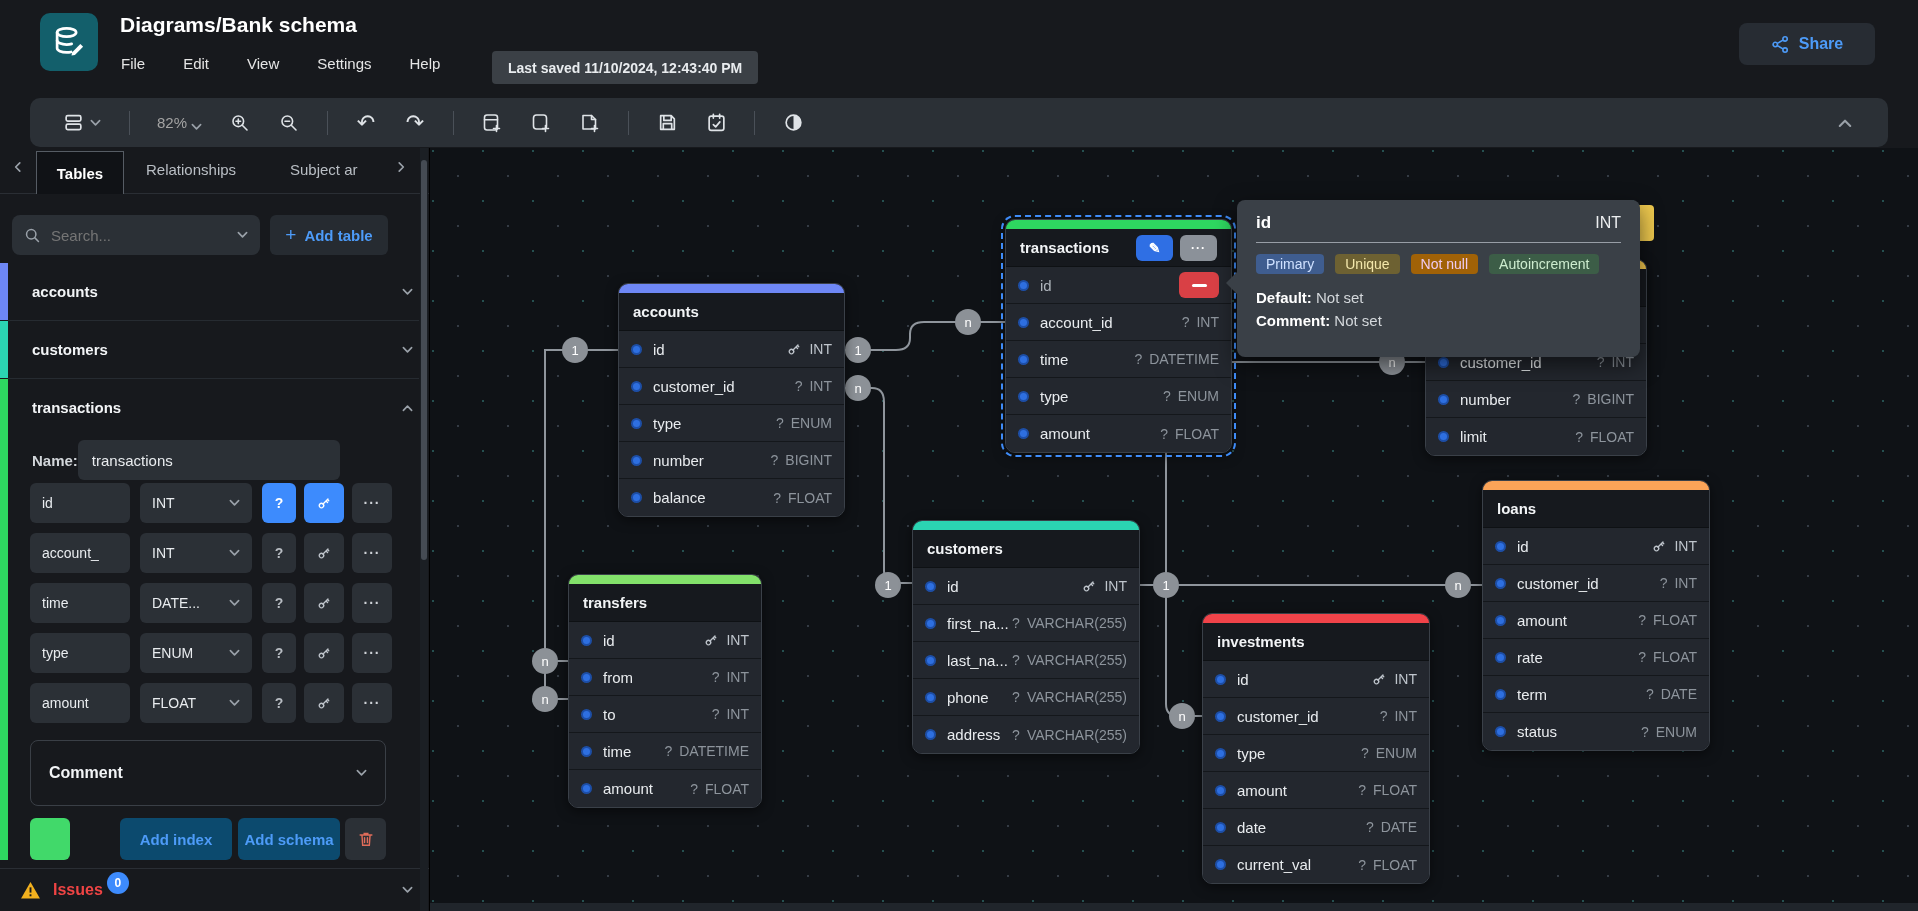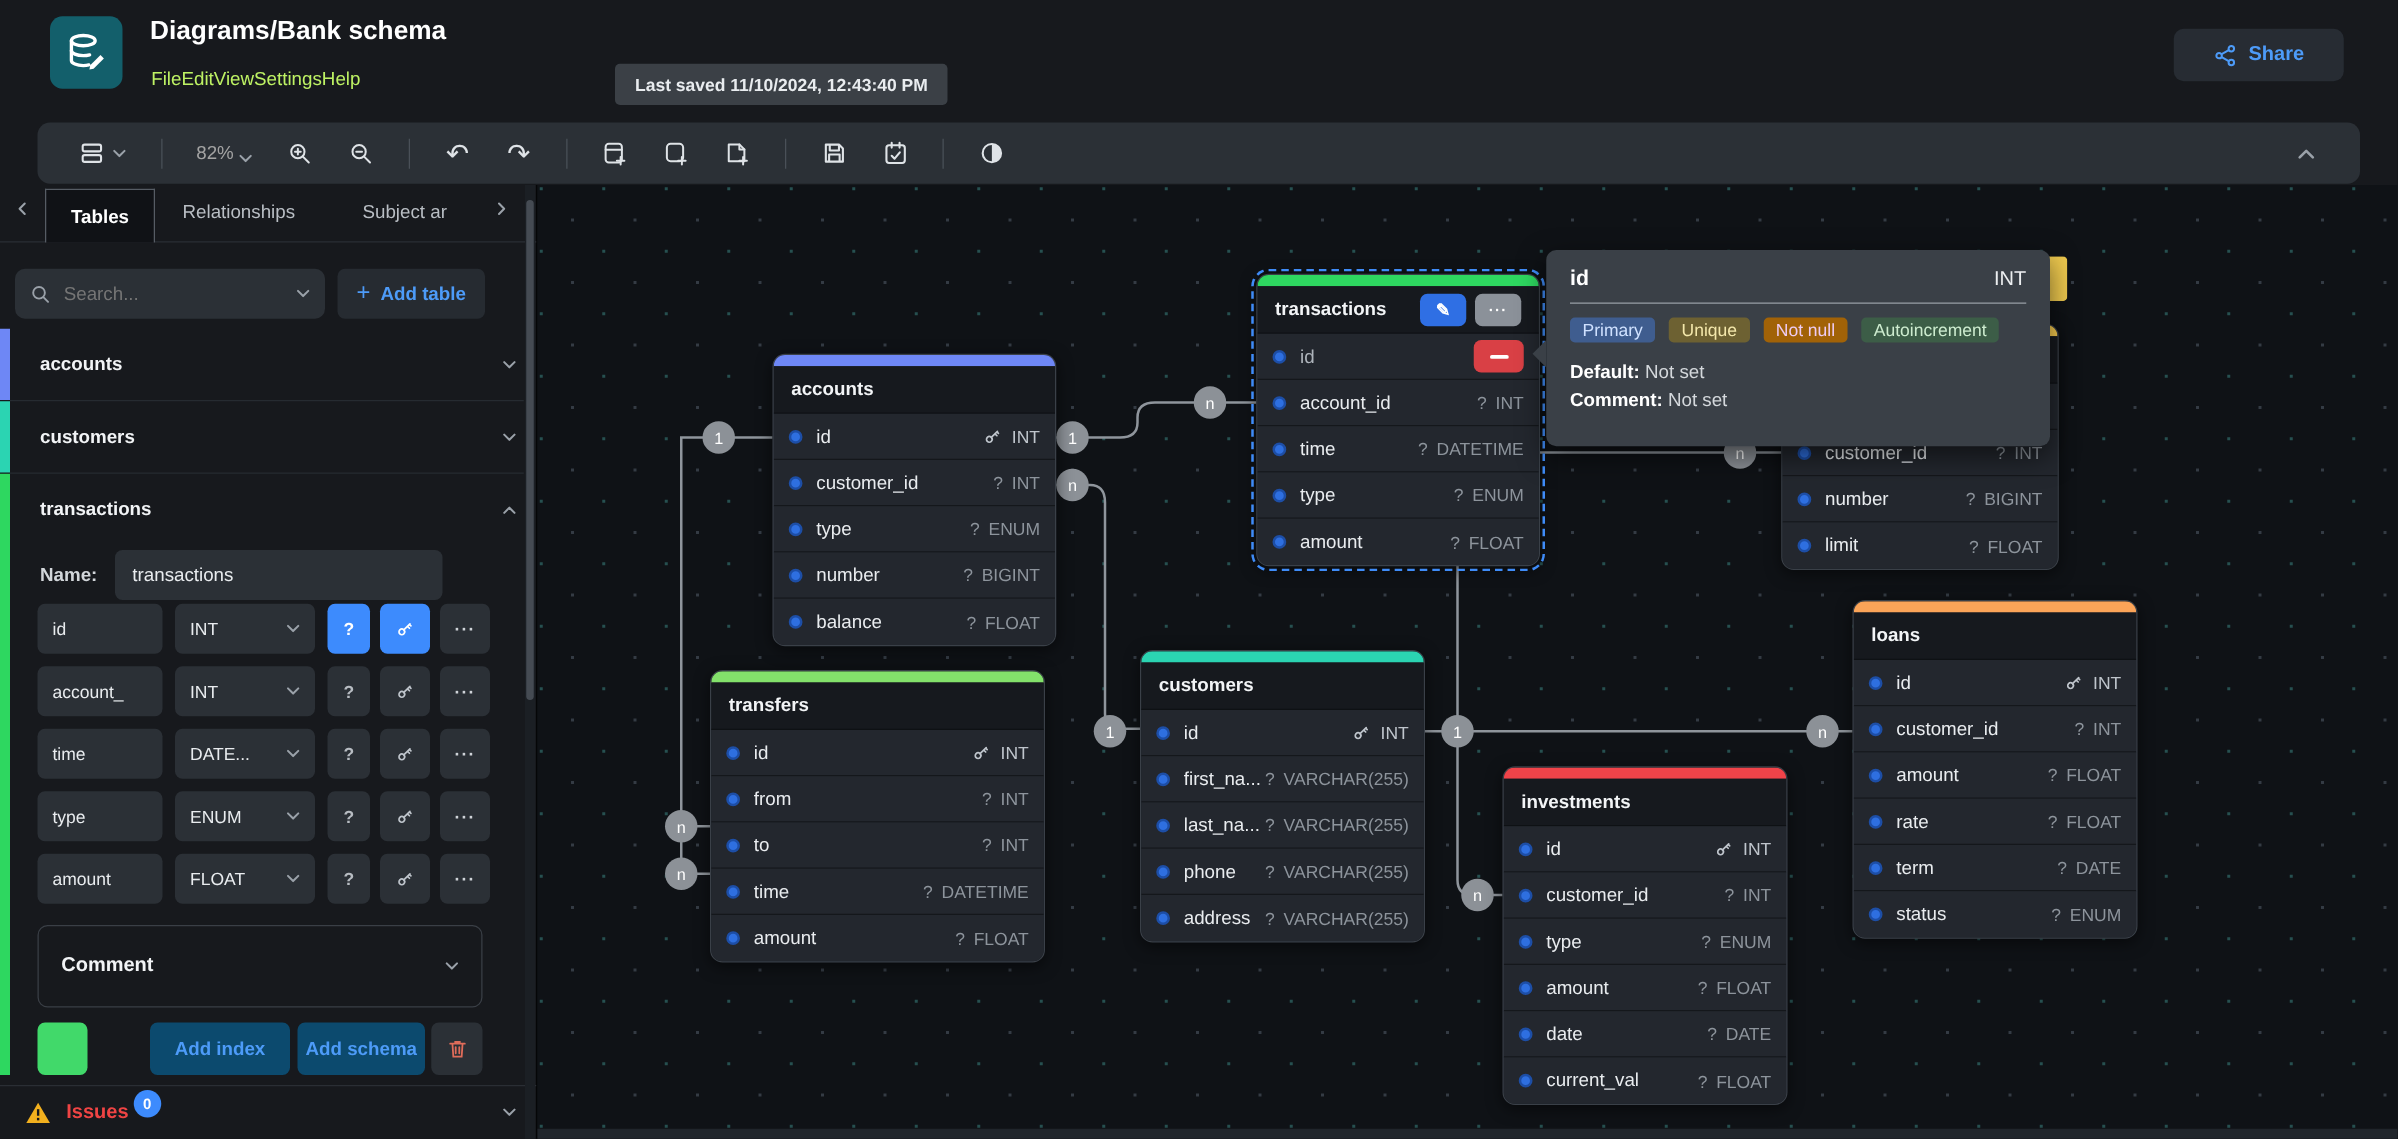--- a/index.html
+++ b/index.html
@@ -4,21 +4,21 @@
 <style>
   *{margin:0;padding:0;box-sizing:border-box}
   html,body{width:1918px;height:911px;overflow:hidden;background:#17191d;font-family:"Liberation Sans",sans-serif;color:#e8ebee}
   svg{display:block}
   .chv{width:11px;height:8px;color:#9aa1a9}
   .up{transform:rotate(180deg)}
   
   .header{position:absolute;left:0;top:0;width:100%;height:96px;background:#17191d}
   .logo{position:absolute;left:40px;top:13px;width:58px;height:58px;background:#135f6b;border-radius:10px;display:flex;align-items:center;justify-content:center}
   .apptitle{position:absolute;left:120px;top:13px;font-size:21px;font-weight:bold;color:#fff}
-  .menu{position:absolute;left:121px;top:55px;display:flex;font-size:15px;color:#bef264}
+  .menu{position:absolute;left:121px;top:55px;display:flex;gap:38px;font-size:15px;color:#e5e5e5}
   .menu span{cursor:default}
   .savedpill{position:absolute;left:492px;top:51px;height:33px;padding:0 16px;background:#3b4046;border-radius:4px;display:flex;align-items:center;font-size:14px;font-weight:bold;color:#e9ecef}
   .sharebtn{position:absolute;left:1739px;top:23px;width:136px;height:42px;background:#272c33;border-radius:8px;display:flex;align-items:center;justify-content:center;gap:9px;color:#4d9bf8;font-size:16px;font-weight:bold;cursor:pointer}
   
   .toolbar{position:absolute;left:30px;top:98px;width:1858px;height:49px;background:#2b3036;border-radius:10px;display:flex;align-items:center;padding:0 26px;gap:15px}
   .tico{width:34px;height:32px;display:flex;align-items:center;justify-content:center;color:#dfe3e7;border-radius:6px;cursor:pointer}
   .tsep{width:1px;height:24px;background:#4a5058;margin:0 6px}
   .zoomsel{display:flex;align-items:flex-end;gap:4px;color:#a3a3a3;font-size:15px;cursor:pointer;padding:0 6px}
   .tbspacer{flex:1}
   
@@ -28,21 +28,21 @@
   .tab-active{position:absolute;left:36px;top:3px;width:88px;height:43px;border:1px solid #565c64;border-bottom:none;background:#101216;display:flex;align-items:center;justify-content:center;font-size:15px;font-weight:bold;color:#fff;cursor:pointer}
   .tab{position:absolute;top:13px;font-size:15px;color:#b9bec4;cursor:pointer;white-space:nowrap}
   .searchbox{position:absolute;left:12px;top:67px;width:248px;height:40px;background:#2b3036;border-radius:8px;display:flex;align-items:center;padding:0 12px;gap:10px}
   .searchbox input{flex:1;background:transparent;border:none;outline:none;color:#b9bec4;font-size:15px;font-family:inherit;min-width:0}
   .addtbl{position:absolute;left:270px;top:67px;width:118px;height:40px;background:#262b31;border-radius:6px;display:flex;align-items:center;justify-content:center;gap:8px;color:#4d9bf8;font-size:15px;font-weight:bold;cursor:pointer}
   .lrow{position:absolute;left:0;width:100%;height:57px;display:flex;align-items:center;padding:0 16px 0 32px;cursor:pointer}
   .lrow .nm{font-size:15px;font-weight:bold;color:#f2f4f6}
   .lrow .chv{margin-left:auto}
   .stripe{position:absolute;left:0;width:8px}
   .ldiv{position:absolute;left:8px;right:10px;height:1px;background:#262b31}
-  .namerow{position:absolute;left:32px;top:292px;display:flex;align-items:center;gap:14px}
+  .namerow{position:absolute;left:32px;top:292px;display:flex;align-items:center;}
   .namerow label{font-size:15px;font-weight:bold;color:#d2d6da}
   .namerow input{width:262px;height:40px;background:#2b3036;border:none;border-radius:6px;outline:none;color:#e9ecef;font-size:15px;padding:0 14px;font-family:inherit}
   .frow{position:absolute;left:0;width:100%;height:40px}
   .fbox{position:absolute;height:40px;background:#2b3036;border-radius:6px;display:flex;align-items:center;padding:0 12px;font-size:14px;color:#e9ecef;cursor:pointer}
   .fname{left:30px;width:100px}
   .ftypeb{left:140px;width:112px;justify-content:space-between}
   .qbtn{left:262px;width:34px;justify-content:center;color:#b7bcc2;font-weight:bold}
   .kbtn{left:304px;width:40px;justify-content:center;color:#b7bcc2}
   .mbtn{left:352px;width:40px;justify-content:center;color:#cfd3d8;letter-spacing:1px;font-weight:bold}
   .on{background:#3d8bfd!important;color:#fff!important}
@@ -488,21 +488,21 @@
     <div class="trow">
         <span class="dot"></span>
         <span>balance</span>
         <span class="ftype">
           <span>?</span>
           <span>FLOAT</span>
         </span>
       </div>
   </div>
 
-  <div class="tbl" style="left:138px;top:388px;width:268px">
+  <div class="tbl" style="left:138px;top:426px;width:194px">
     <div class="strip" style="background: rgb(131, 225, 107);"></div>
     <div class="ttl">transfers</div>
     <div class="trow">
         <span class="dot"></span>
         <span>id</span>
         <span class="ftype tkey">
           <svg class="key">
             <use href="#k"></use>
           </svg>
           <span>INT</span>

